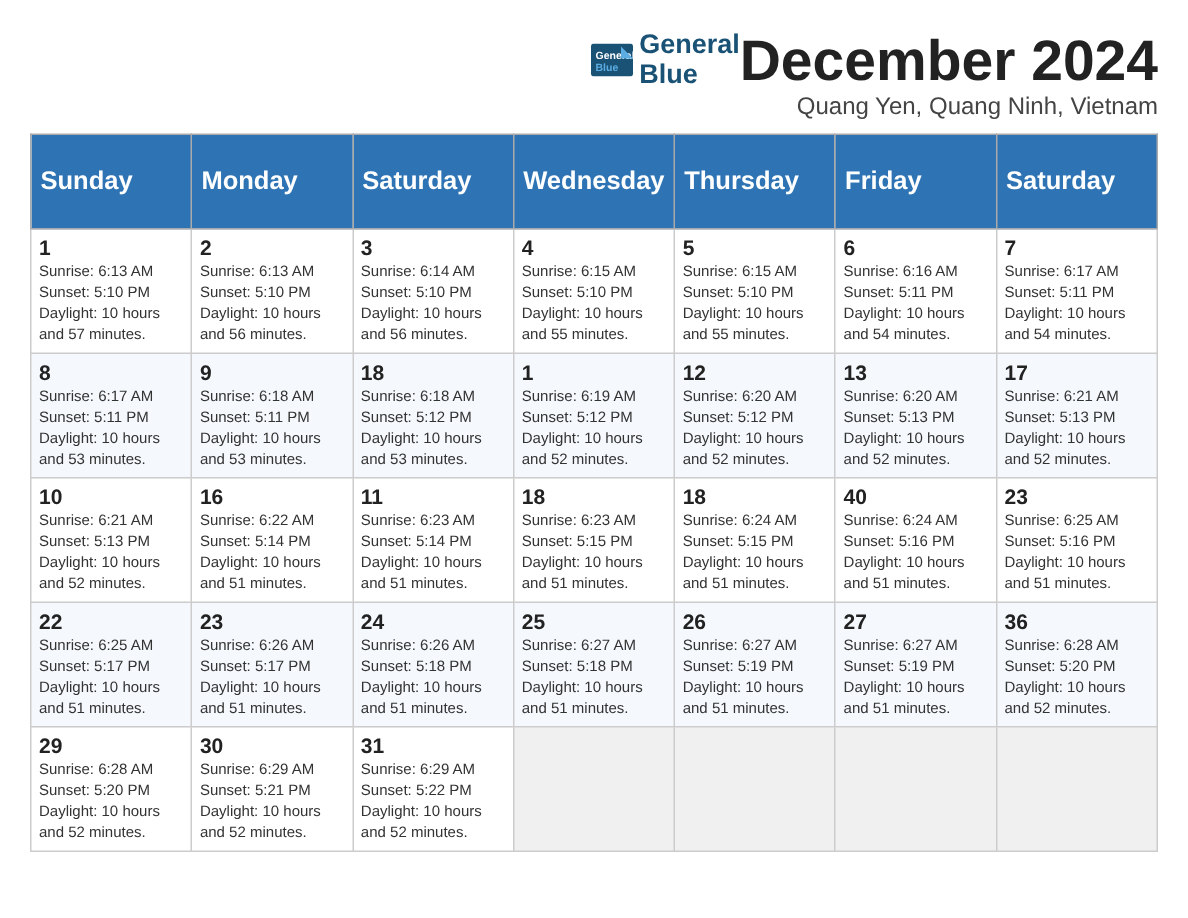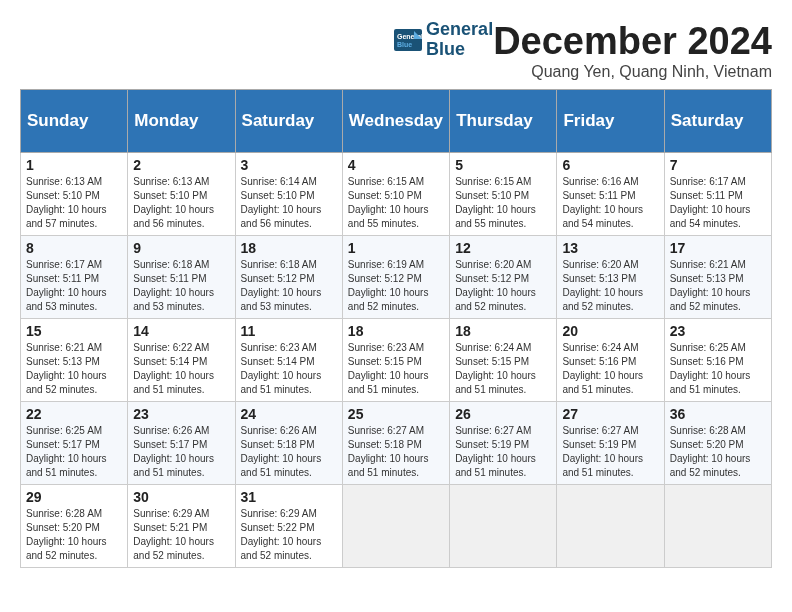--- a/index.html
+++ b/index.html
@@ -177,41 +177,41 @@
             <span class="day-number">13</span>
             <div class="day-info">Sunrise: 6:20 AM<br>Sunset: 5:13 PM<br>Daylight: 10 hours<br>and 52 minutes.</div>
           </td>
           <td>
             <span class="day-number">17</span>
             <div class="day-info">Sunrise: 6:21 AM<br>Sunset: 5:13 PM<br>Daylight: 10 hours<br>and 52 minutes.</div>
           </td>
         </tr>
         <tr>
           <td>
-            <span class="day-number">15</span>
+            <span class="day-number">10</span>
             <div class="day-info">Sunrise: 6:21 AM<br>Sunset: 5:13 PM<br>Daylight: 10 hours<br>and 52 minutes.</div>
           </td>
           <td>
-            <span class="day-number">14</span>
+            <span class="day-number">16</span>
             <div class="day-info">Sunrise: 6:22 AM<br>Sunset: 5:14 PM<br>Daylight: 10 hours<br>and 51 minutes.</div>
           </td>
           <td>
             <span class="day-number">11</span>
             <div class="day-info">Sunrise: 6:23 AM<br>Sunset: 5:14 PM<br>Daylight: 10 hours<br>and 51 minutes.</div>
           </td>
           <td>
             <span class="day-number">18</span>
             <div class="day-info">Sunrise: 6:23 AM<br>Sunset: 5:15 PM<br>Daylight: 10 hours<br>and 51 minutes.</div>
           </td>
           <td>
             <span class="day-number">18</span>
             <div class="day-info">Sunrise: 6:24 AM<br>Sunset: 5:15 PM<br>Daylight: 10 hours<br>and 51 minutes.</div>
           </td>
           <td>
-            <span class="day-number">20</span>
+            <span class="day-number">40</span>
             <div class="day-info">Sunrise: 6:24 AM<br>Sunset: 5:16 PM<br>Daylight: 10 hours<br>and 51 minutes.</div>
           </td>
           <td>
             <span class="day-number">23</span>
             <div class="day-info">Sunrise: 6:25 AM<br>Sunset: 5:16 PM<br>Daylight: 10 hours<br>and 51 minutes.</div>
           </td>
         </tr>
         <tr>
           <td>
             <span class="day-number">22</span>

